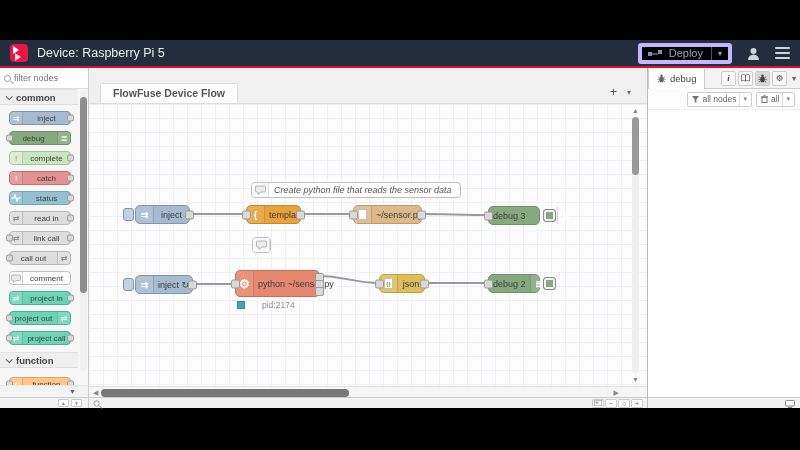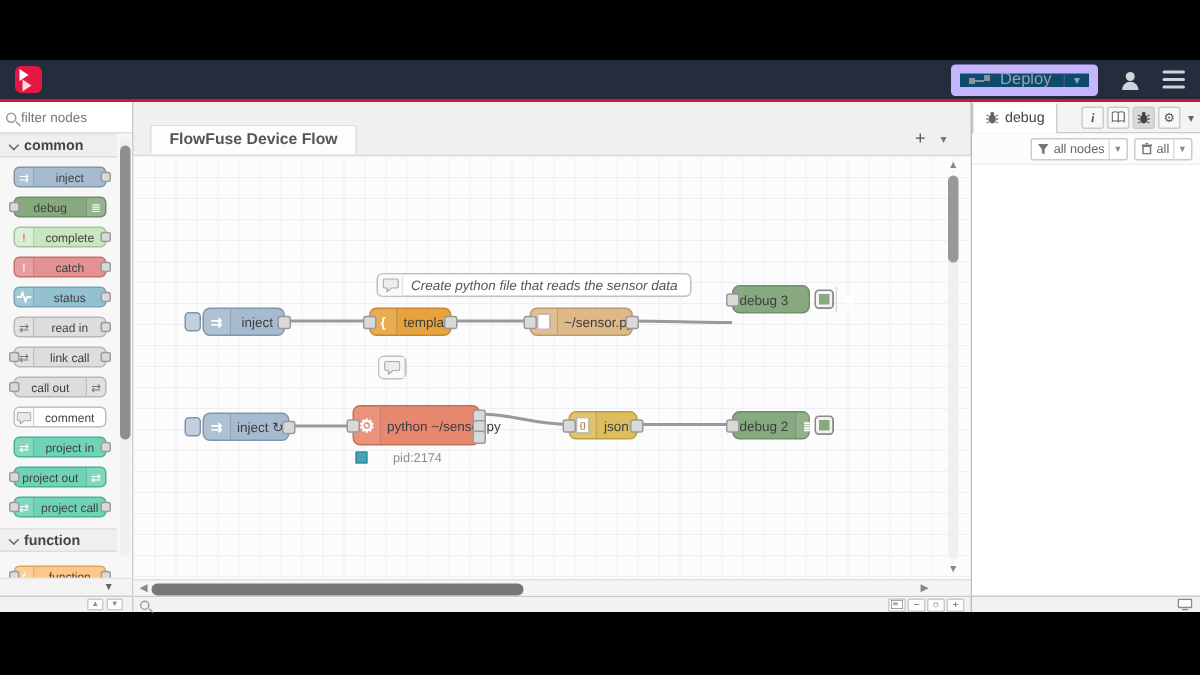--- a/index.html
+++ b/index.html
@@ -7,21 +7,21 @@
   .app { position:absolute; top:40px; left:0; width:800px; height:368px; background:#fff; }
 
   
   .hdr { height:28px; background:#232d3d; border-bottom:2px solid #d5113e; display:flex; align-items:center; padding:0 10px; }
   .logo { width:18px; height:18px; background:#e51744; border-radius:4px; margin-right:9px; position:relative; flex:none; }
   .logo i { position:absolute; width:0; height:0; border:4px solid transparent; }
   .logo i.a { left:3px; top:2px; border-left:6px solid #fff; }
   .logo i.b { left:5px; top:9px; border-left:6px solid #ffd6de; }
   .hdr-title { color:#eceef1; font-size:12.5px; }
   .hdr-right { margin-left:auto; display:flex; align-items:center; gap:14px; }
-  .deploy { display:flex; align-items:center; background:#0c4a6e; border:6px solid #c4b5fd; border-radius:3px; height:21px; color:#97a0ad; font-size:11px; }
+  .deploy { display:flex; align-items:center; background:#000000; border:4px solid #c4b5fd; border-radius:3px; height:21px; color:#97a0ad; font-size:11px; }
   .deploy .dicon { padding:0 6px; display:flex; align-items:center; }
   .deploy .dlabel { padding-right:8px; }
   .deploy .dcaret { border-left:1px solid #4c5563; padding:0 6px; font-size:8px; align-self:stretch; display:flex; align-items:center; }
   .icon-btn { color:#c9ced6; display:flex; align-items:center; }
   .burger { display:flex; flex-direction:column; gap:2.5px; }
   .burger b { width:15px; height:2.5px; background:#cfd4da; border-radius:1px; }
 
   
   .main { display:flex; height:340px; }
 
@@ -122,20 +122,21 @@
 </head>
 <body>
 
 <div class="app">
 
   <div class="hdr">
     <div class="logo">
         <i class="a"></i>
         <i class="b"></i>
       </div>
+    <div class="hdr-title">Device: Raspberry Pi 5</div>
     <div class="hdr-right">
       <div class="deploy">
         <span class="dicon">
           <svg width="15" height="9">
               <rect x="0" y="3" width="4" height="4" fill="#8a919c"></rect>
               <rect x="10" y="1" width="4" height="4" fill="#8a919c"></rect>
               <path d="M4 5 H10" stroke="#8a919c" stroke-width="1.2"></path>
             </svg>
         </span>
         <span class="dlabel">Deploy</span>
@@ -309,21 +310,21 @@
           <span class="nport out"></span>
         </div>
         <div class="node t-file" style="left:264px; top:101px; width:69px;">
           <span class="nicon l">
               <span class="page-ico"></span>
             </span>
           <span class="nlabel">~/sensor.py</span>
           <span class="nport in"></span>
           <span class="nport out"></span>
         </div>
-        <div class="node t-debug" style="left:399px; top:86px; width:52px;gap:27px;">
+        <div class="node t-debug" style="left:399px; top:102px; width:52px;gap:27px;">
           <span class="nlabel">debug 3</span>
           <span class="nicon r">≣</span>
           <span class="nport in"></span>
           <span class="dbg-toggle"></span>
         </div>
 
         <div class="node t-inject" style="left:46px; top:171px; width:58px;">
           <span class="inj-btn"></span>
           <span class="nicon l">⇉</span>
           <span class="nlabel">inject ↻</span>

